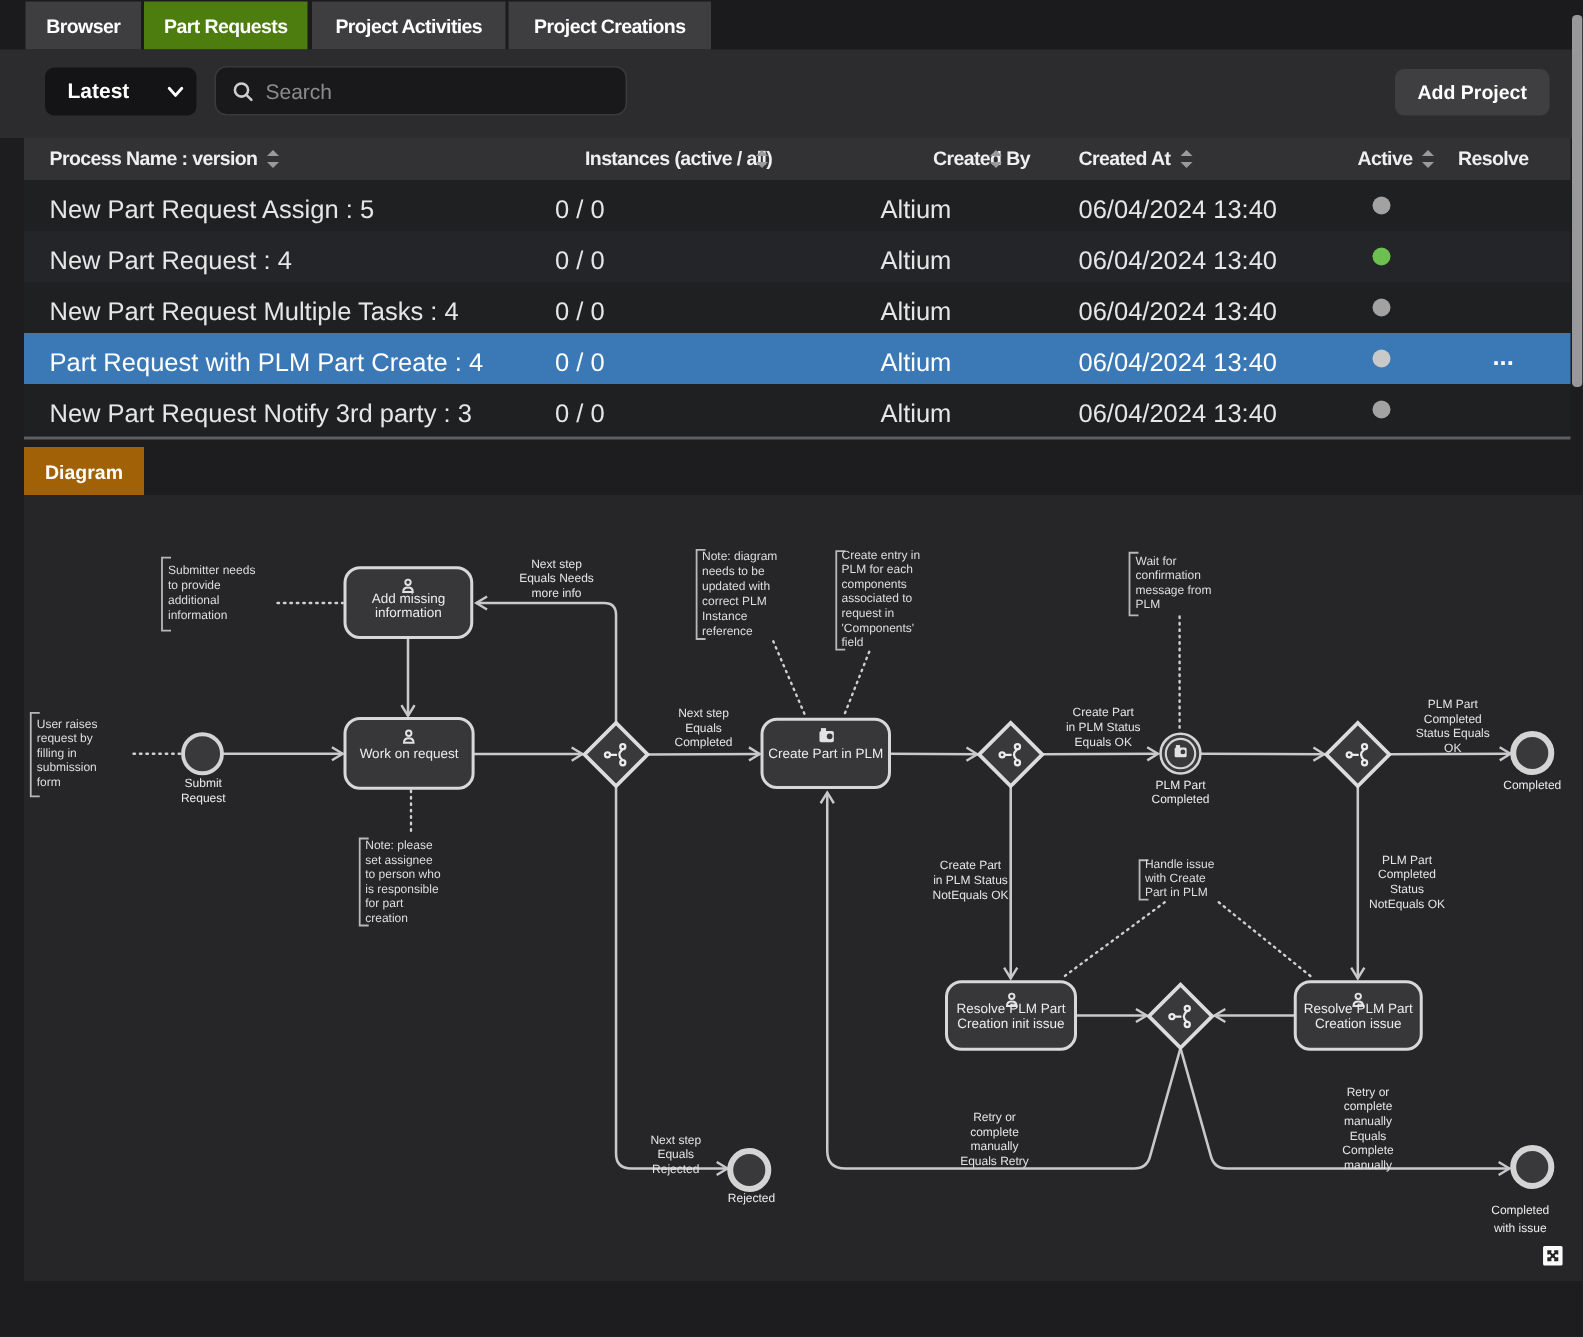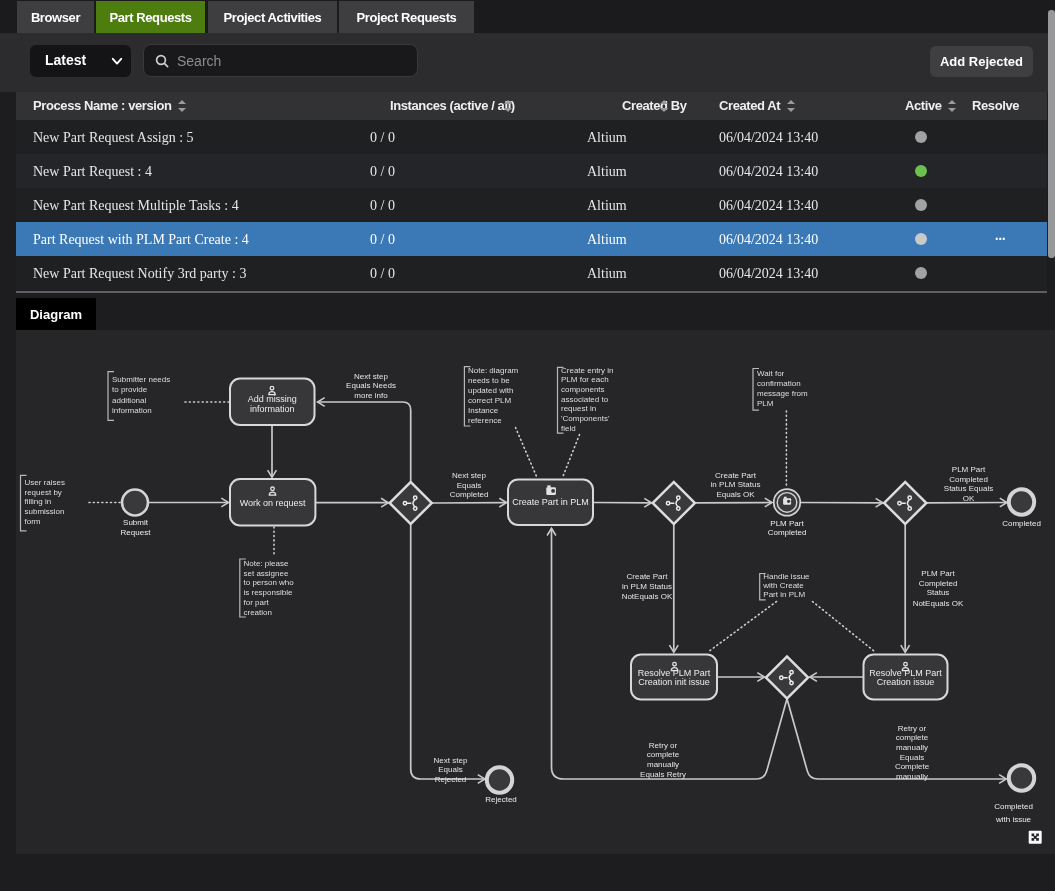--- a/index.html
+++ b/index.html
@@ -3,51 +3,51 @@
 <meta charset="utf-8">
 <style>
   html,body{margin:0;padding:0;}
   body{width:1055px;height:891px;background:#1d1d1f;position:relative;overflow:hidden;
        font-family:"Liberation Sans",sans-serif;}
   .abs{position:absolute;}
   .tab{position:absolute;top:1px;height:32px;background:#3e3e40;color:#fff;
        font-size:13px;font-weight:bold;letter-spacing:-0.4px;display:flex;align-items:center;justify-content:center;}
   .tab.active{background:#4d7c0f;}
   .hdrtxt{position:absolute;color:#efefef;font-size:13px;font-weight:bold;letter-spacing:-0.4px;}
-  .celltxt{position:absolute;color:#e6e6e6;font-size:14px;font-family:Liberation Serif, serif;}
+  .celltxt{position:absolute;color:#e6e6e6;font-size:17px;}
   .sort{position:absolute;width:9px;height:12px;}
   .sort:before{content:"";position:absolute;left:1px;top:0;border-left:4px solid transparent;
       border-right:4px solid transparent;border-bottom:4px solid #9a9a9a;}
   .sort:after{content:"";position:absolute;left:1px;bottom:0;border-left:4px solid transparent;
       border-right:4px solid transparent;border-top:4px solid #9a9a9a;}
   .dot{position:absolute;width:12px;height:12px;border-radius:50%;}
 </style>
 </head>
 <body>
 
   <div class="abs" style="left:0;top:0;width:1055px;height:33px;background:#1b1b1d;"></div>
   <div class="tab" style="left:17px;width:77px;">Browser</div>
   <div class="tab active" style="left:96px;width:109px;">Part Requests</div>
   <div class="tab" style="left:208px;width:129px;">Project Activities</div>
-  <div class="tab" style="left:339px;width:135px;">Project Requests</div>
+  <div class="tab" style="left:339px;width:135px;">Project Creations</div>
 
   <div class="abs" style="left:0;top:33px;width:1055px;height:59px;background:#2c2c2e;"></div>
   <div class="abs" style="left:30px;top:45px;width:101px;height:32px;background:#141416;border-radius:6px;"></div>
   <div class="abs" style="left:45px;top:52px;color:#fff;font-size:14px;font-weight:bold;">Latest</div>
   <svg class="abs" style="left:111px;top:57px;" width="12" height="9" viewBox="0 0 12 9">
     <path d="M1.8 1.8 L6 6.6 L10.2 1.8" fill="none" stroke="#fff" stroke-width="1.9" stroke-linecap="round" stroke-linejoin="round"></path>
   </svg>
   <div class="abs" style="left:143px;top:44px;width:275px;height:33px;background:#19191b;border:1px solid #3a3a3c;border-radius:8px;box-sizing:border-box;"></div>
   <svg class="abs" style="left:154px;top:53px;" width="16" height="16" viewBox="0 0 16 16">
     <circle cx="7" cy="7" r="4.4" fill="none" stroke="#cdcdcf" stroke-width="1.7"></circle>
     <path d="M10.4 10.4 L13.6 13.6" stroke="#cdcdcf" stroke-width="1.7" stroke-linecap="round"></path>
   </svg>
   <div class="abs" style="left:177px;top:53px;color:#8c8c8e;font-size:14px;">Search</div>
   <div class="abs" style="left:930px;top:46px;width:103px;height:31px;background:#3f3f41;border-radius:6px;
-       display:flex;align-items:center;justify-content:center;color:#fff;font-size:13px;font-weight:bold;">Add Rejected</div>
+       display:flex;align-items:center;justify-content:center;color:#fff;font-size:13px;font-weight:bold;">Add Project</div>
 
   <div class="abs" style="left:16px;top:92px;width:1031px;height:28px;background:#323234;"></div>
   <div class="hdrtxt" style="left:33px;top:98px;">Process Name : version</div>
 <div class="sort" style="left:177px;top:100px;"></div>
   <div class="hdrtxt" style="left:370px;top:98px;margin-left:20px;">Instances (active / all)</div>
 <div class="sort" style="left:503px;top:100px;"></div>
   <div class="hdrtxt" style="left:622px;top:98px;">Created By</div>
 <div class="sort" style="left:659px;top:100px;"></div>
   <div class="hdrtxt" style="left:719px;top:98px;">Created At</div>
 <div class="sort" style="left:786px;top:100px;"></div>
@@ -88,21 +88,21 @@
 
   <div class="celltxt" style="left:33px;top:266px;">New Part Request Notify 3rd party : 3</div>
   <div class="celltxt" style="left:370px;top:266px;">0 / 0</div>
   <div class="celltxt" style="left:587px;top:266px;">Altium</div>
   <div class="celltxt" style="left:719px;top:266px;">06/04/2024 13:40</div>
   <div class="dot" style="left:915px;top:267px;background:#a2a2a2;"></div>
 
   <div class="abs" style="left:1048px;top:10px;width:7px;height:248px;background:#98989a;border-radius:3px;"></div>
   <div class="abs" style="left:16px;top:291px;width:1031px;height:2px;background:#5f5f63;"></div>
 
-  <div class="abs" style="left:16px;top:298px;width:80px;height:32px;background:#000000;color:#fff;
+  <div class="abs" style="left:16px;top:298px;width:80px;height:32px;background:#a16207;color:#fff;
        font-size:13px;font-weight:bold;display:flex;align-items:center;justify-content:center;">Diagram</div>
 
   <div class="abs" style="left:16px;top:330px;width:1039px;height:524px;background:#262628;"></div>
   <svg class="abs" style="left:16px;top:330px;" width="1039" height="524" viewBox="16 330 1039 524" font-family="Liberation Sans, sans-serif">
     <defs>
       <marker id="ar" viewBox="-10 -6 12 12" refX="0" refY="0" markerWidth="12" markerHeight="12" markerUnits="userSpaceOnUse" orient="auto">
         <path d="M-7.2-4.4L0 0-7.2 4.4" fill="none" stroke="#c9c9cb" stroke-width="1.6"></path>
       </marker>
     </defs>
     <g id="flows" fill="none" stroke="#c9c9cb" stroke-width="1.7">

